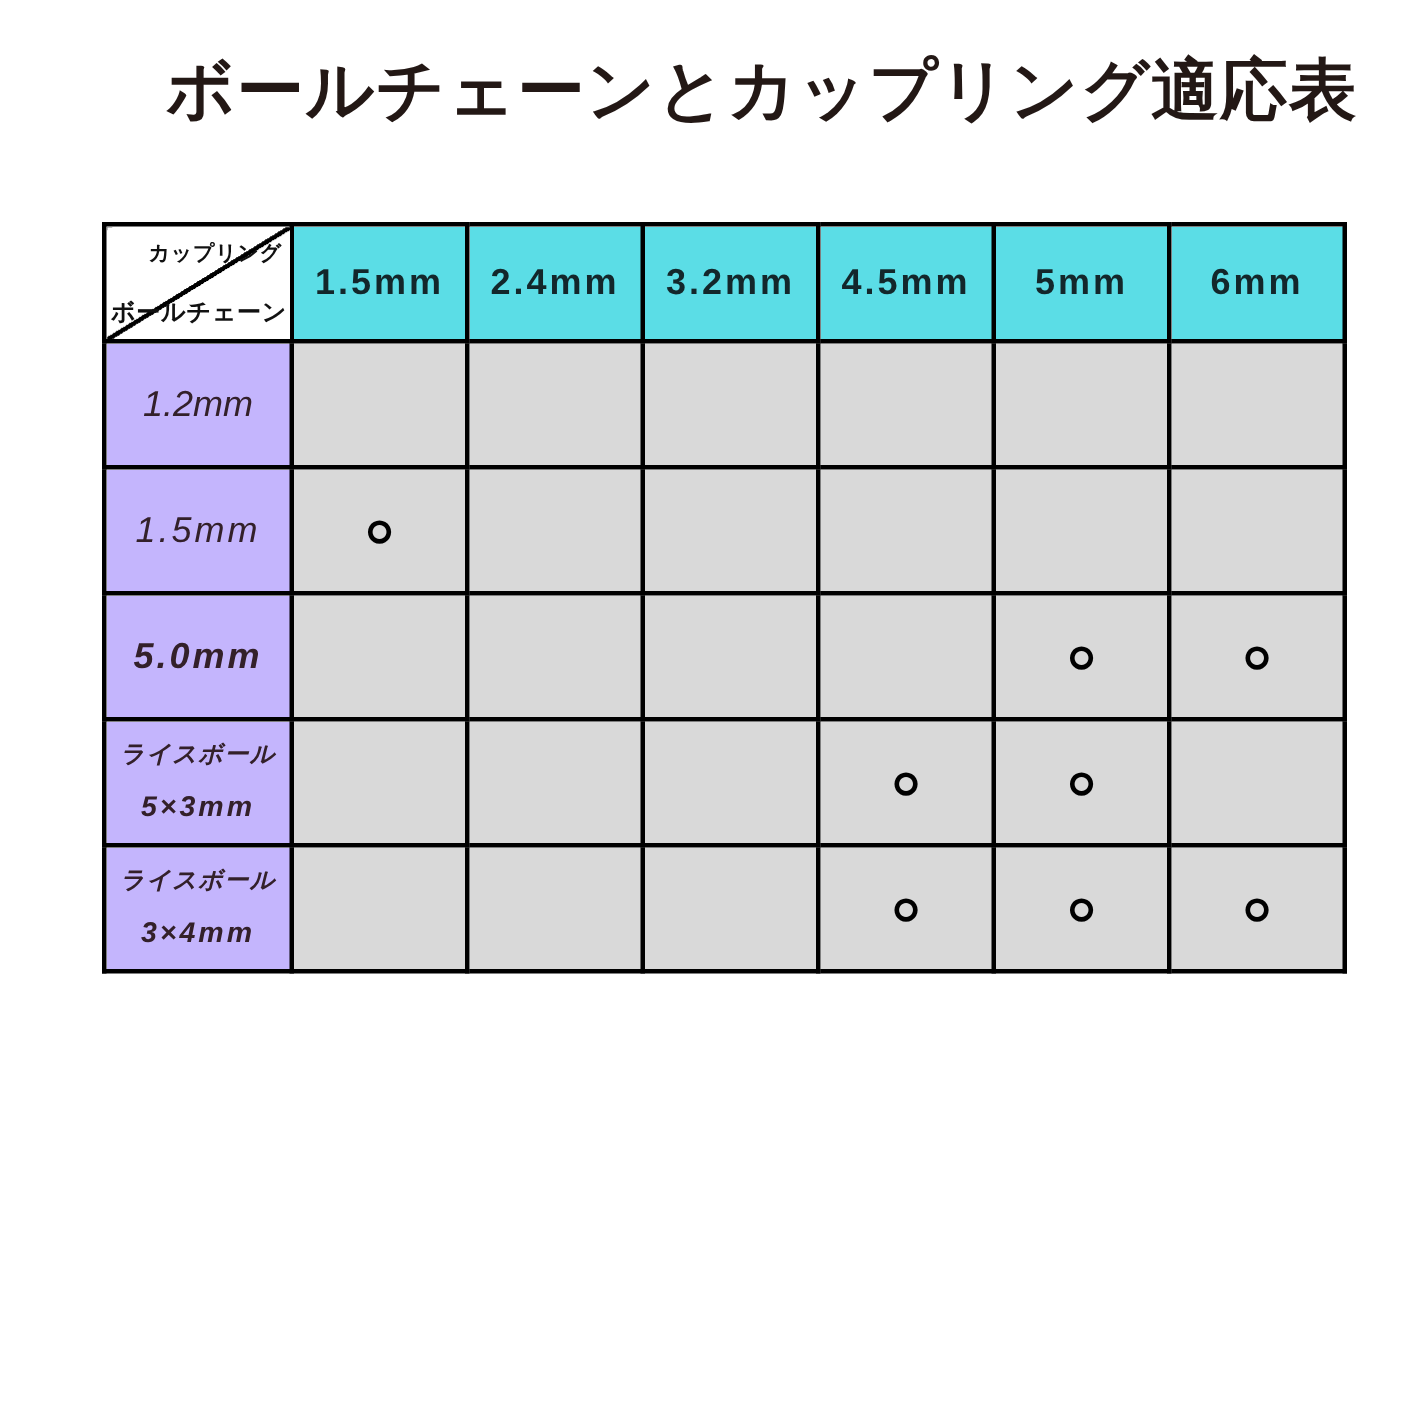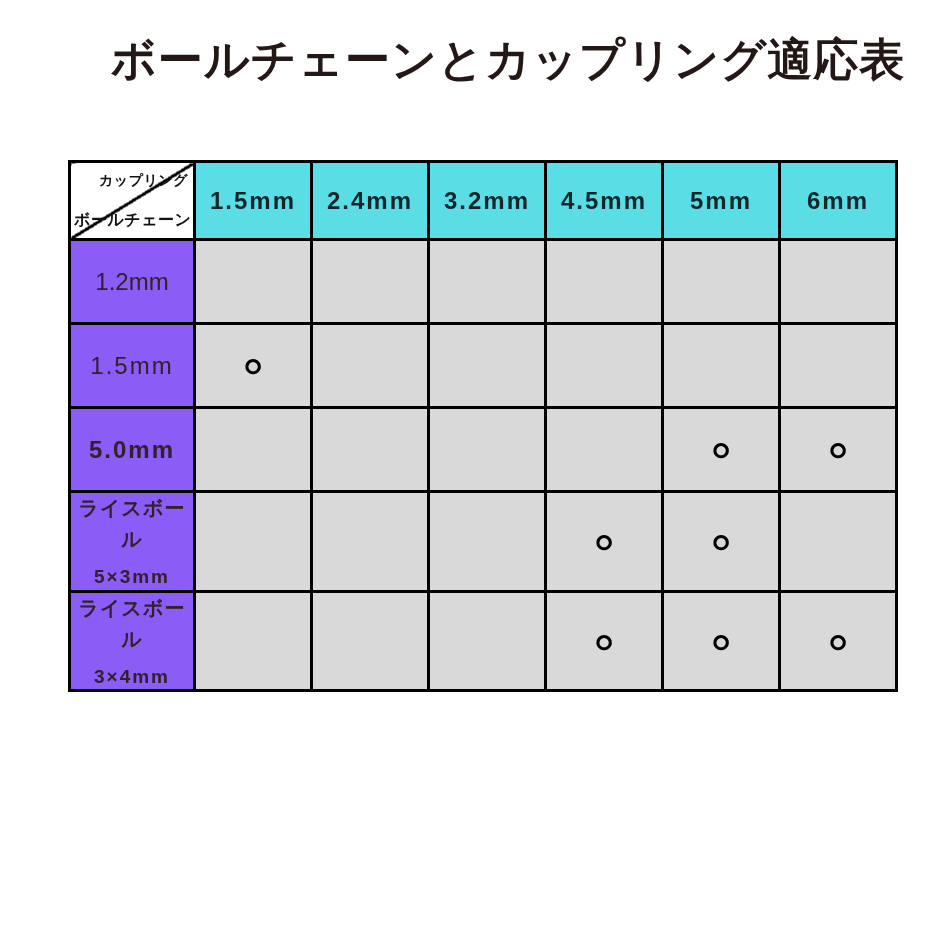--- a/index.html
+++ b/index.html
@@ -7,21 +7,21 @@
     width:950px;height:950px;background:#ffffff;position:relative;
     font-family:"Liberation Sans","DejaVu Sans",sans-serif;
     -webkit-font-smoothing:antialiased;
   }
   .title{
     position:absolute;top:30px;left:0;width:950px;
     text-align:center;font-size:45px;font-weight:800;
     color:#231815;letter-spacing:1px;margin:0;padding-left:33px;
   }
   table.compat{
-    position:absolute;left:68px;top:160px;
+    position:absolute;left:68px;top:148px;
     border-collapse:collapse;table-layout:fixed;
   }
   table.compat th,table.compat td{
     border:3px solid #000;padding:0;text-align:center;vertical-align:middle;
     overflow:hidden;
   }
   col.c-label{width:125px;}
   col.c-data{width:117px;}
   tr.hdr{height:78px;}
   tr.body-row{height:84px;}
@@ -39,27 +39,27 @@
       #ffffff;
     position:relative;font-weight:700;color:#111;
   }
   .corner-top{
     position:absolute;top:9px;right:5px;font-size:14px;letter-spacing:0.5px;
   }
   .corner-bottom{
     position:absolute;bottom:7px;left:3px;font-size:16px;letter-spacing:0.5px;
   }
   td.rl{
-    background:#8b5cf6;color:#33202a;font-size:24px;
+    background:#c4b5fd;color:#33202a;font-size:24px;font-style:italic;
   }
   td.rl.sp{letter-spacing:2px;}
   td.rl.normal{font-weight:400;}
   td.rl.bold{font-weight:700;}
   td.rl.rice{font-weight:700;}
-  td.rl.rice .l1{display:block;font-size:20px;letter-spacing:1px;line-height:1.55;}
+  td.rl.rice .l1{display:block;font-size:16px;letter-spacing:1px;line-height:1.55;}
   td.rl.rice .l2{display:block;font-size:19px;letter-spacing:2px;line-height:1.3;margin-top:10px;}
   td.cell{
     background:#d9d9d9;color:#000;
   }
   td.cell .mark{
     font-size:31px;line-height:1;
     -webkit-text-stroke:1.8px #000;
   }
 </style>
 </head>

